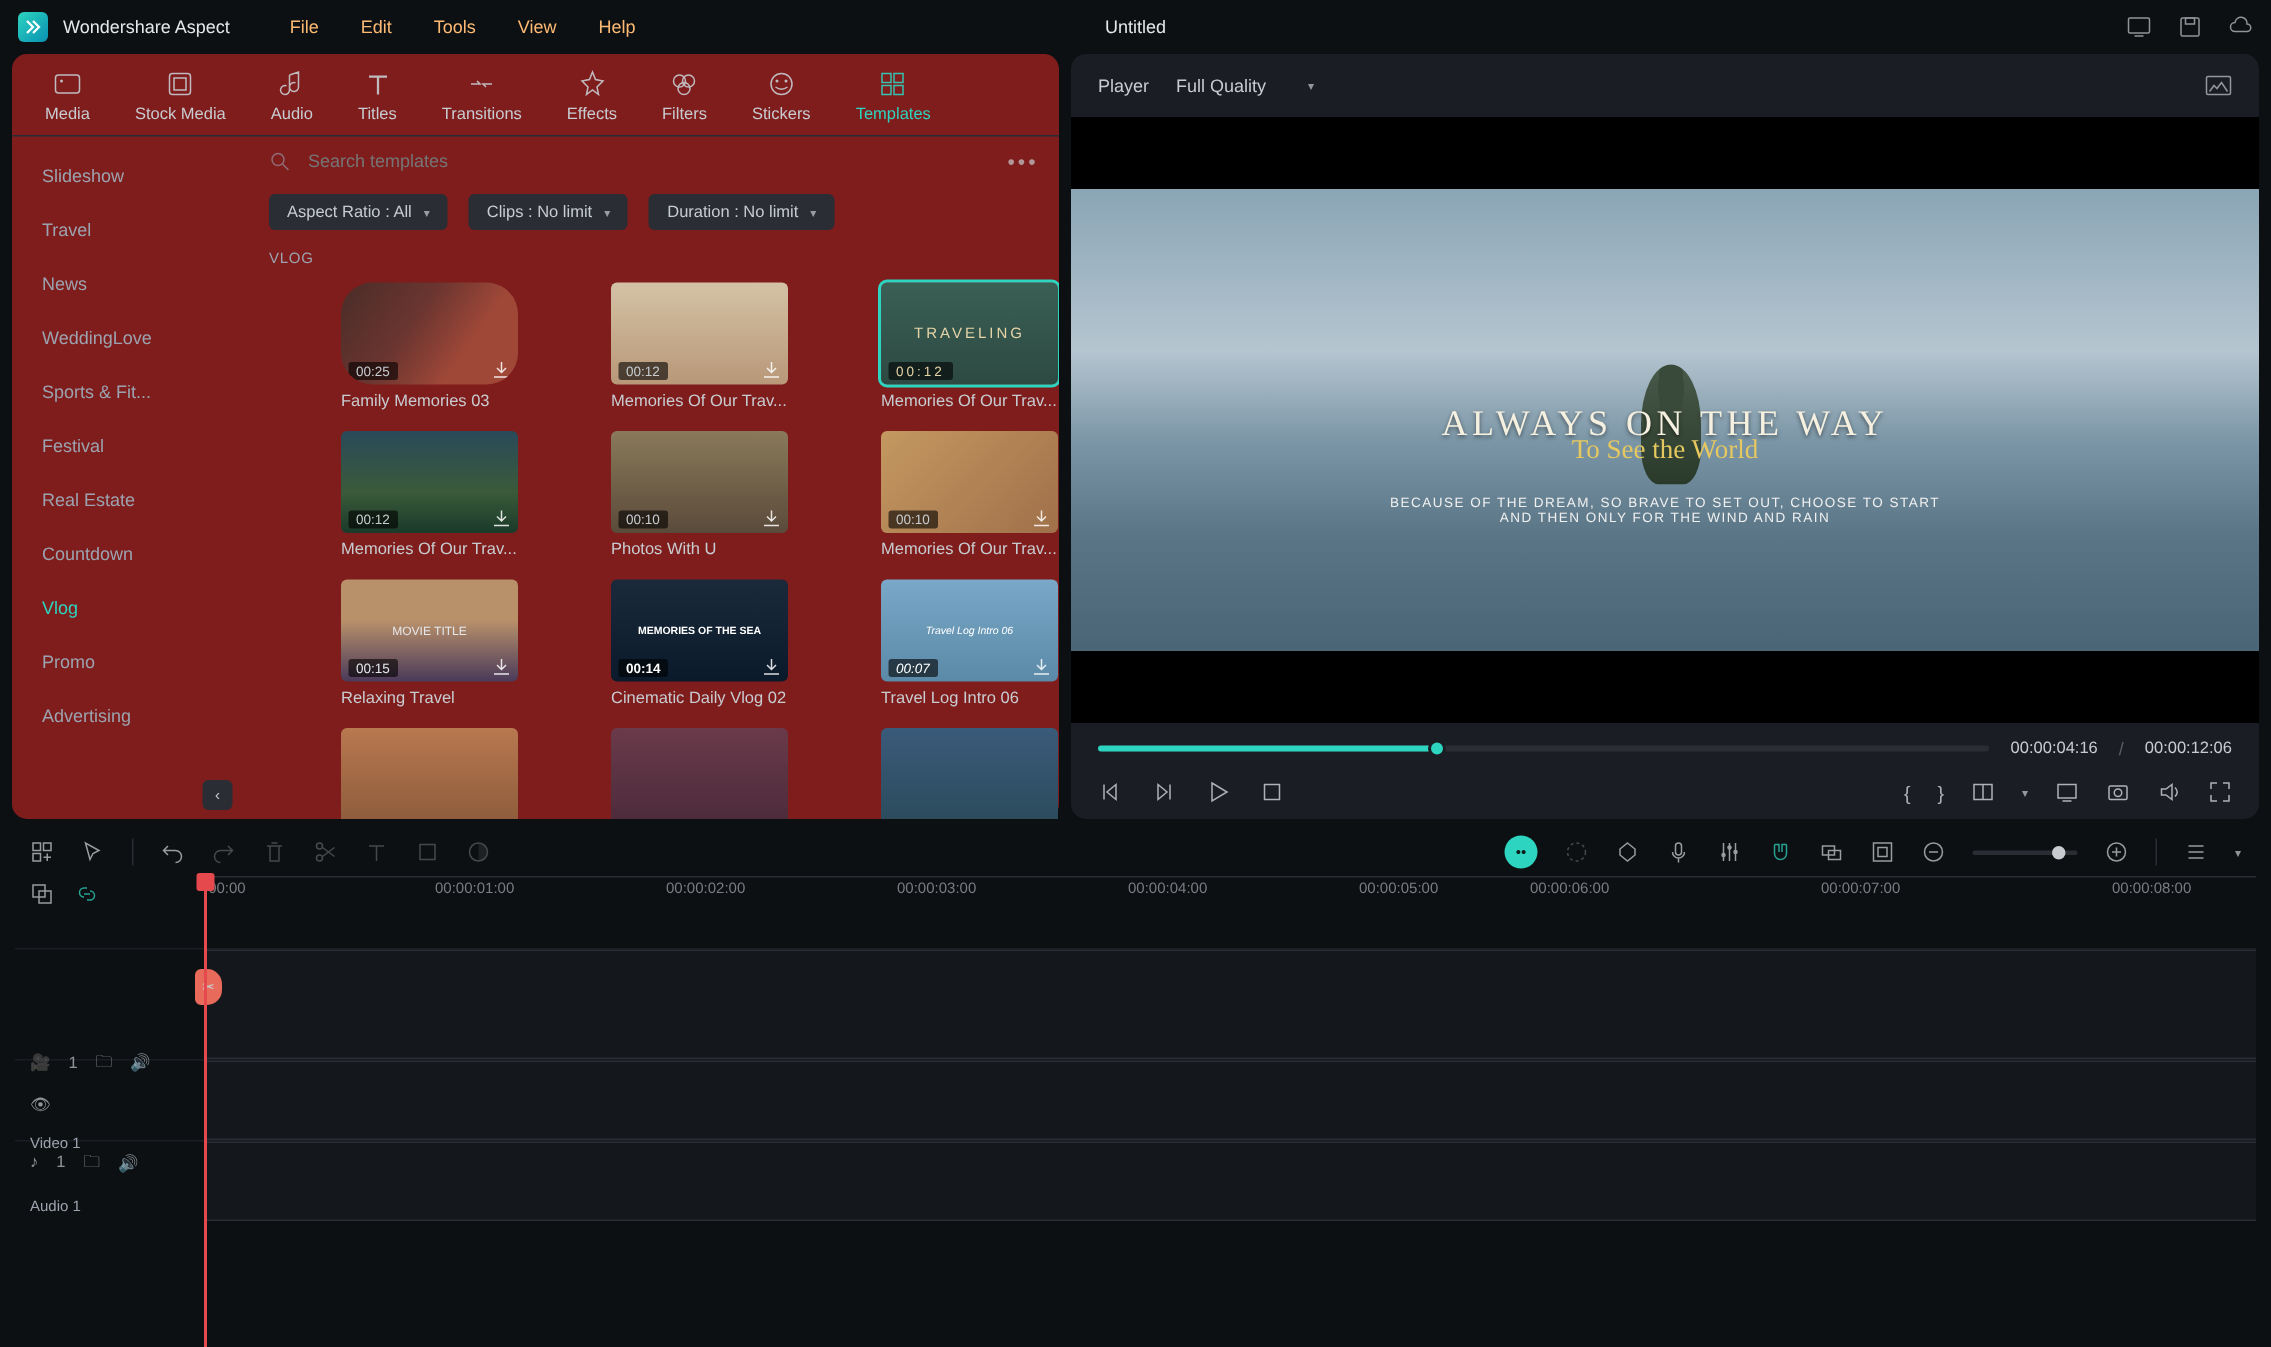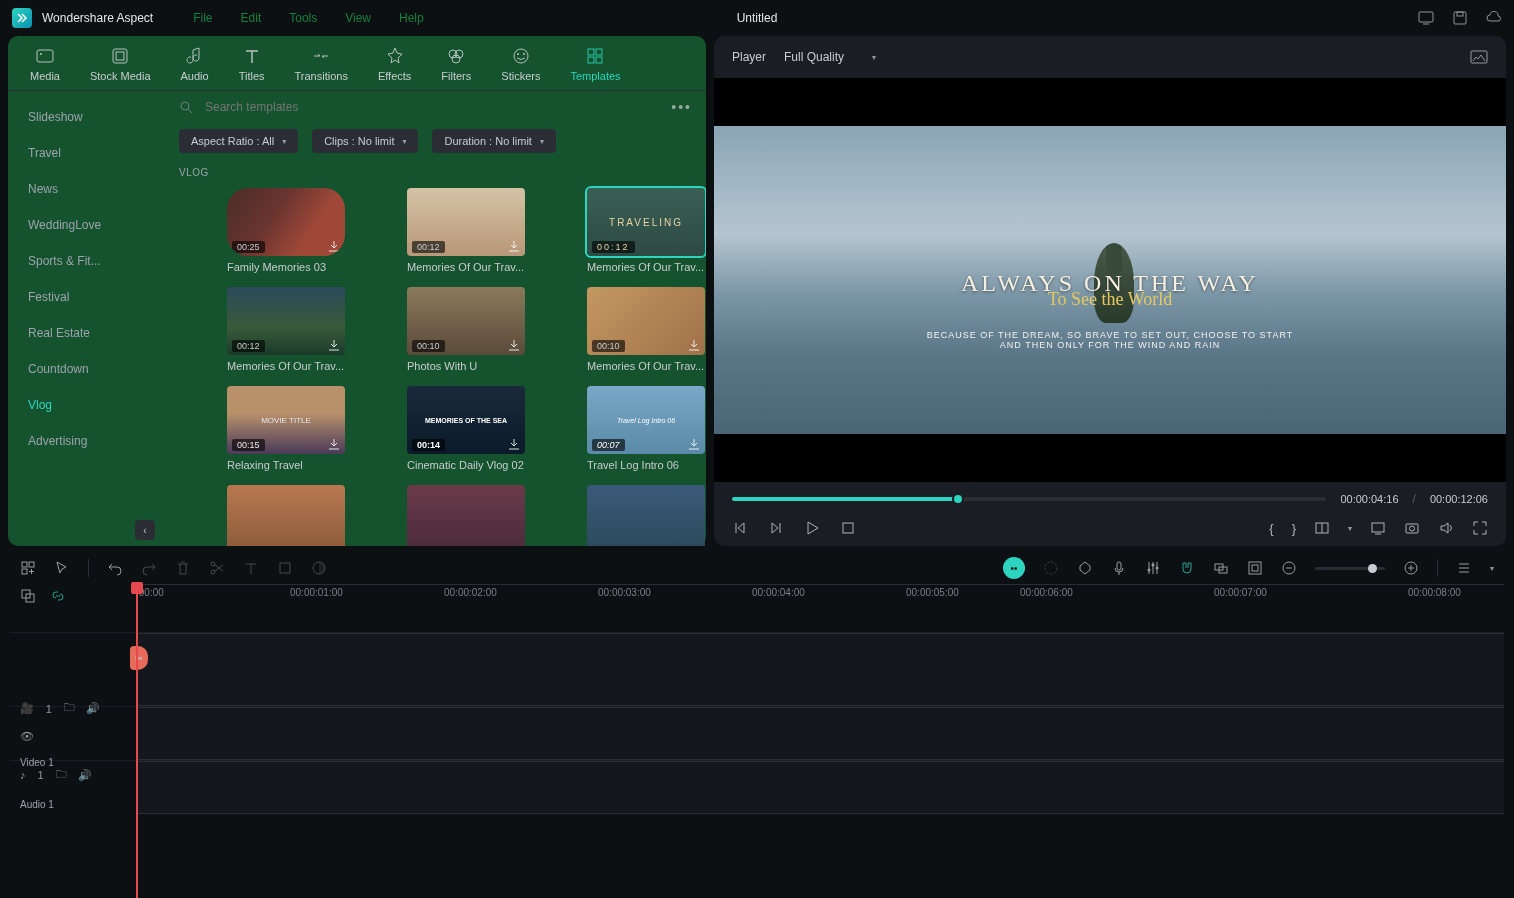--- a/index.html
+++ b/index.html
@@ -3,28 +3,28 @@
 <meta charset="utf-8">
 <style>
 * { margin: 0; padding: 0; box-sizing: border-box; font-family: -apple-system, BlinkMacSystemFont, "Segoe UI", Arial, sans-serif; }
 body { background: #0d1012; color: #c8ccd0; font-size: 12px; width: 1514px; height: 898px; overflow: hidden; }
 
 
 .titlebar { height: 36px; display: flex; align-items: center; padding: 0 12px; background: #0d1012; }
 .logo { width: 20px; height: 20px; background: linear-gradient(135deg, #2dd4bf, #0891b2); border-radius: 4px; margin-right: 10px; display:flex; align-items:center; justify-content:center; }
 .app-name { font-size: 12px; font-weight: 500; color: #e5e7eb; margin-right: 40px; }
 .menu-bar { display: flex; gap: 28px; }
-.menu-item { font-size: 12px; color: #15803d; cursor: pointer; }
+.menu-item { font-size: 12px; color: #fdba74; cursor: pointer; }
 .doc-title { position: absolute; left: 50%; transform: translateX(-50%); font-size: 12px; color: #e5e7eb; }
 .titlebar-right { margin-left: auto; display: flex; gap: 18px; }
 .titlebar-icon { width: 16px; height: 16px; opacity: 0.7; }
 
 
 .main { display: flex; height: 510px; gap: 8px; padding: 0 8px; }
-.left-panel { width: 698px; background: #14532d; border-radius: 10px; display: flex; flex-direction: column; }
+.left-panel { width: 698px; background: #7f1d1d; border-radius: 10px; display: flex; flex-direction: column; }
 .right-panel { flex: 1; background: #1a1e24; border-radius: 10px; display: flex; flex-direction: column; }
 
 
 .tool-tabs { display: flex; gap: 30px; padding: 10px 22px 8px; border-bottom: 1px solid #2a2e34; }
 .tool-tab { display: flex; flex-direction: column; align-items: center; gap: 4px; cursor: pointer; font-size: 11px; color: #c8ccd0; }
 .tool-tab.active { color: #2dd4bf; }
 .tool-icon { width: 20px; height: 20px; opacity: 0.9; }
 
 
 .content { display: flex; flex: 1; overflow: hidden; }
@@ -224,20 +224,21 @@
       <div class="sidebar">
         <div class="sidebar-item">Slideshow</div>
         <div class="sidebar-item">Travel</div>
         <div class="sidebar-item">News</div>
         <div class="sidebar-item">WeddingLove</div>
         <div class="sidebar-item">Sports &amp; Fit...</div>
         <div class="sidebar-item">Festival</div>
         <div class="sidebar-item">Real Estate</div>
         <div class="sidebar-item">Countdown</div>
         <div class="sidebar-item active">Vlog</div>
+        <div class="sidebar-item">Promo</div>
         <div class="sidebar-item">Advertising</div>
         <div class="sidebar-collapse">‹</div>
       </div>
 
       <div class="browser">
         <div class="search-row">
           <span class="search-icon-wrap">
               <svg width="14" height="14" viewBox="0 0 14 14">
                 <circle cx="6" cy="6" r="4" stroke="#9ca3af" fill="none"></circle>
                 <line x1="9" y1="9" x2="13" y2="13" stroke="#9ca3af"></line>

